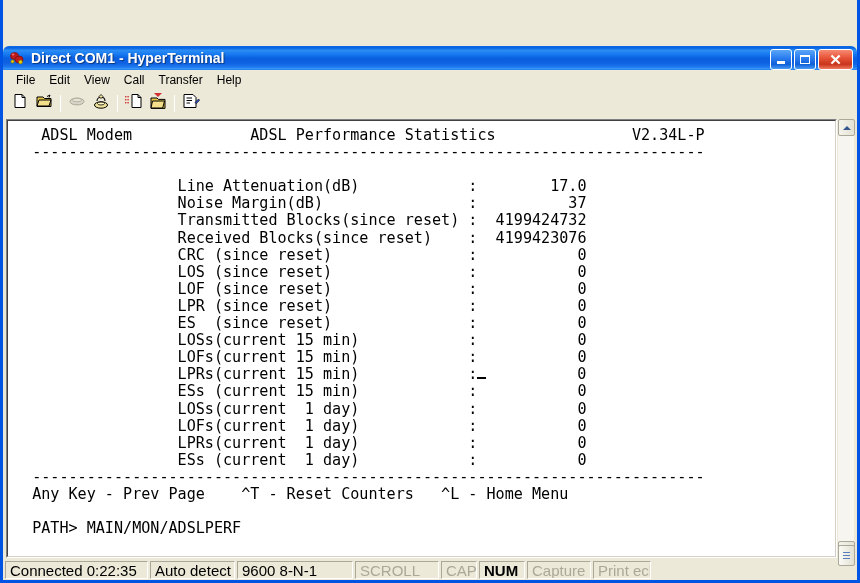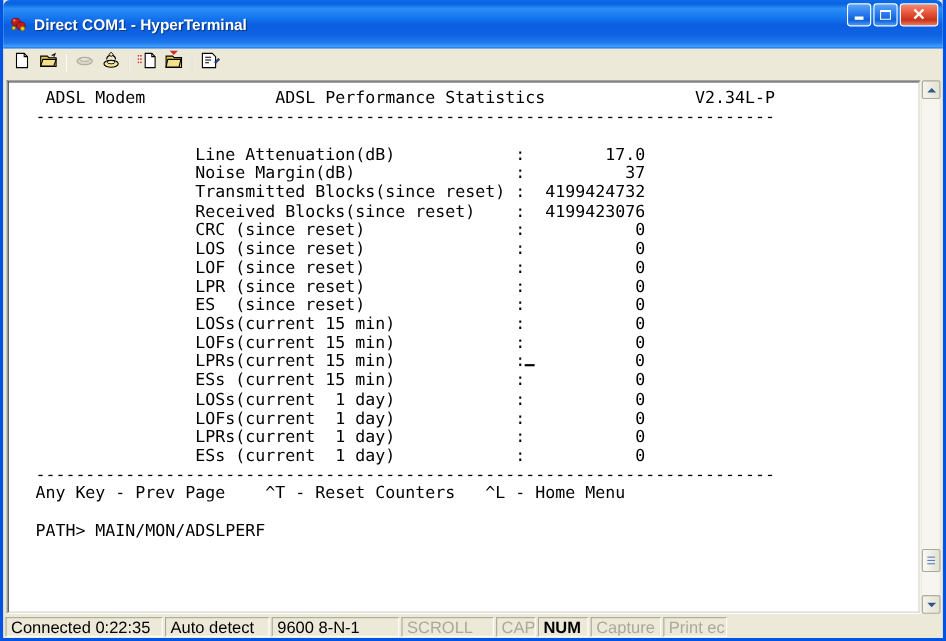--- a/index.html
+++ b/index.html
@@ -16,29 +16,30 @@
     width: 860px; height: 583px;
     background: #ece9d8;
     border: 3px solid #0054e3;
     border-top: none;
     border-bottom-width: 3px;
     display: flex; flex-direction: column;
   }
 
   
   .titlebar {
-    height: 44px;
+    height: 24px;
     background: linear-gradient(180deg,
        #0a6ae8 0%, #0a63e0 8%, #2b8ef5 18%, #1374ee 38%,
        #0a5ee0 52%, #0f63e2 72%, #1e79ef 88%, #3f9cf8 96%, #1a6fe8 100%);
     display: flex; align-items: center;
     padding-left: 5px;
     position: relative;
     border-radius: 6px 6px 0 0;
     flex: 0 0 auto;
+    margin-top: 46px;
   }
   .title-icon {
     width: 18px; height: 18px;
     margin-right: 5px;
     position: relative; flex: 0 0 auto;
   }
   .title-text {
     color: #ffffff;
     font-size: 14px;
     font-weight: bold;
@@ -196,21 +197,21 @@
     font-size: 15px;
     color: #000;
     display: flex; align-items: center;
     padding: 0 4px;
     white-space: nowrap;
     overflow: hidden;
   }
   .sb-cell.dim { color: #aca899; }
   .sb-cell.bold { font-weight: bold; }
   .w-connected { width: 143px; }
-  .w-detect { width: 95px; }
+  .w-detect { width: 85px; }
   .w-baud { width: 116px; }
   .w-scroll { width: 84px; }
   .w-caps { width: 36px; }
   .w-num { width: 46px; }
   .w-capture { width: 64px; text-align: right; }
   .w-print { width: 58px; }
   .sb-spacer { flex: 1 1 auto; }
 </style>
 </head>
 <body>
@@ -234,20 +235,28 @@
       </div>
       <div class="cap-btn cap-max">
         <div class="glyph-max"></div>
       </div>
       <div class="cap-btn cap-close">
         <div class="glyph-close">✕</div>
       </div>
     </div>
   </div>
 
+  <div class="menubar">
+    <div class="menu-item">File</div>
+    <div class="menu-item">Edit</div>
+    <div class="menu-item">View</div>
+    <div class="menu-item">Call</div>
+    <div class="menu-item">Transfer</div>
+    <div class="menu-item">Help</div>
+  </div>
 
   <div class="toolbar">
     <div class="tb-btn">
       <span>
         <svg width="16" height="16" viewBox="0 0 16 16">
           <path d="M3 1.5h7l3 3v10H3z" fill="#ffffff" stroke="#000" stroke-width="1"></path>
           <path d="M10 1.5v3h3" fill="none" stroke="#000" stroke-width="1"></path>
         </svg>
       </span>
     </div>

